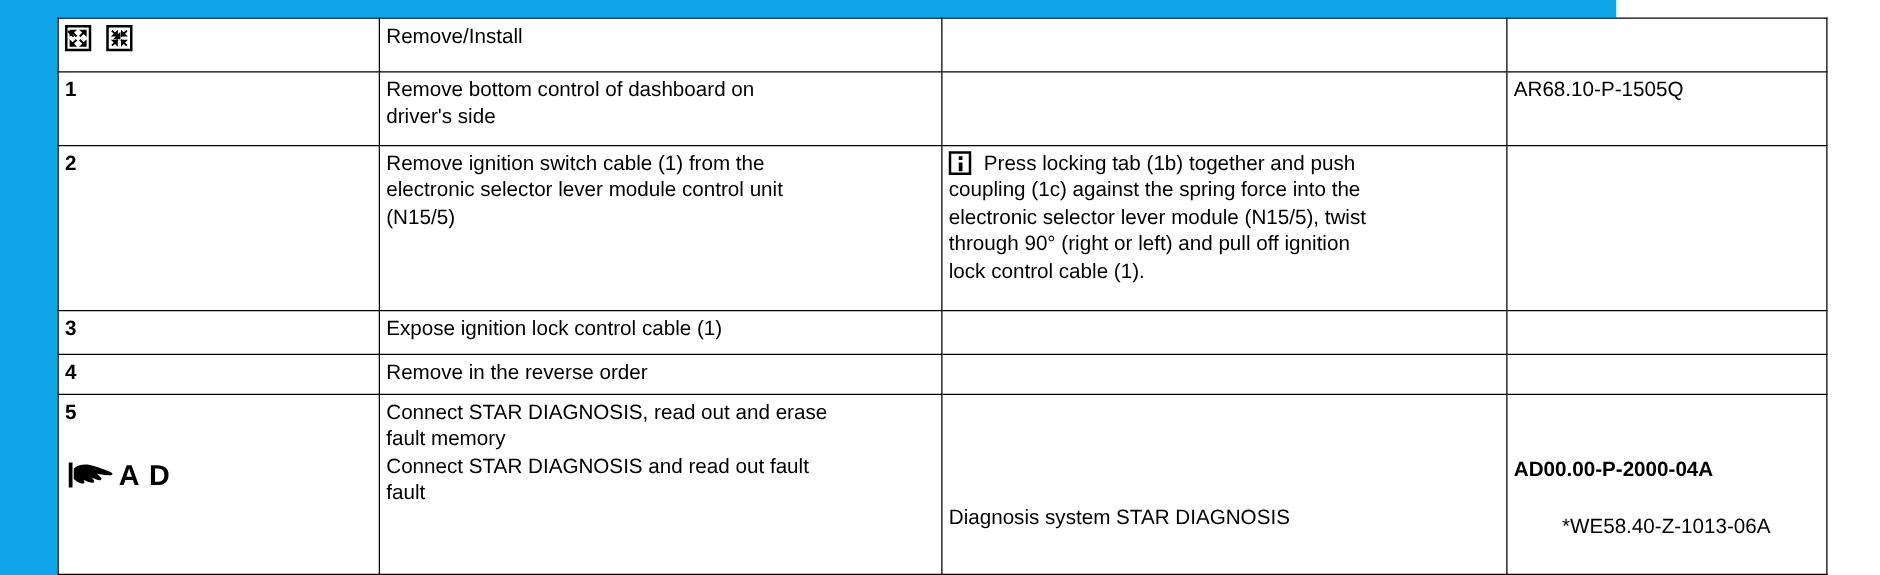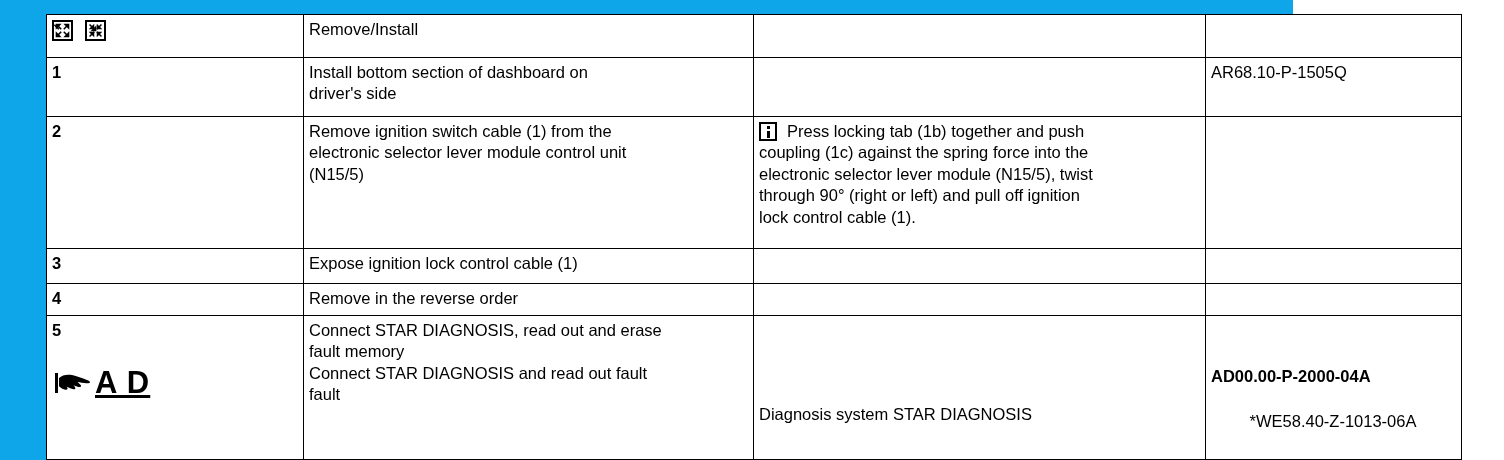--- a/index.html
+++ b/index.html
@@ -120,26 +120,25 @@
     margin-left: 2px;
   }
   .hand-icon {
     display: inline-block;
     width: 40px;
     height: 26px;
     flex: none;
   }
   .hand-icon svg { display: block; width: 100%; height: 100%; }
   .ad-text {
-    font-size: 31px;
+    font-size: 23px;
     font-weight: bold;
     letter-spacing: 1px;
     line-height: 1;
     margin-left: 1px;
-    text-decoration: underline;
   }
 
   .line { display: block; }
 
   .note-bottom {
     display: block;
     margin-top: 84px;
   }
 
   .ref-block-1 { display: block; margin-top: 46px; font-weight: bold; }
@@ -194,21 +193,21 @@
         </td>
         <td class="note-cell"></td>
         <td class="ref-cell"></td>
       </tr>
 
       <tr class="r-1">
         <td class="step-cell">
           <span class="line">1</span>
         </td>
         <td class="oper-cell">
-          <span class="line">Install bottom section of dashboard on</span>
+          <span class="line">Remove bottom control of dashboard on</span>
           <span class="line">driver's side</span>
         </td>
         <td class="note-cell"></td>
         <td class="ref-cell">
           <span class="line">AR68.10-P-1505Q</span>
         </td>
       </tr>
 
       <tr class="r-2">
         <td class="step-cell">

